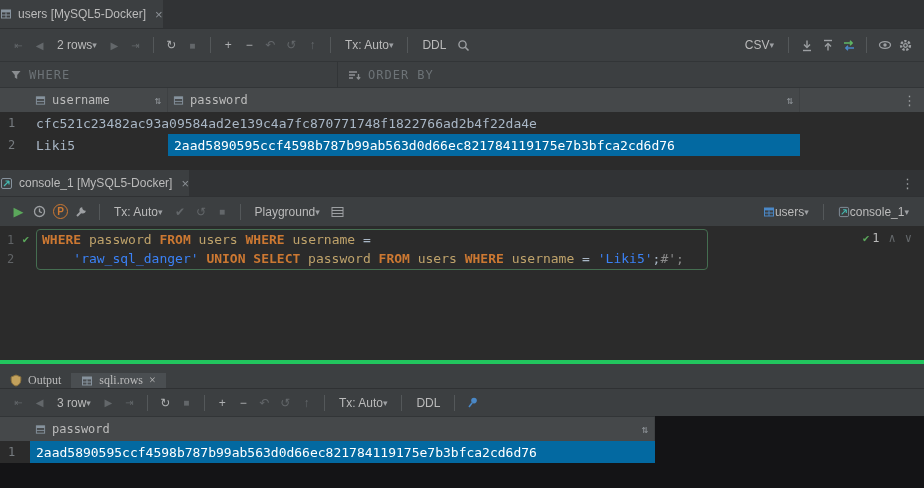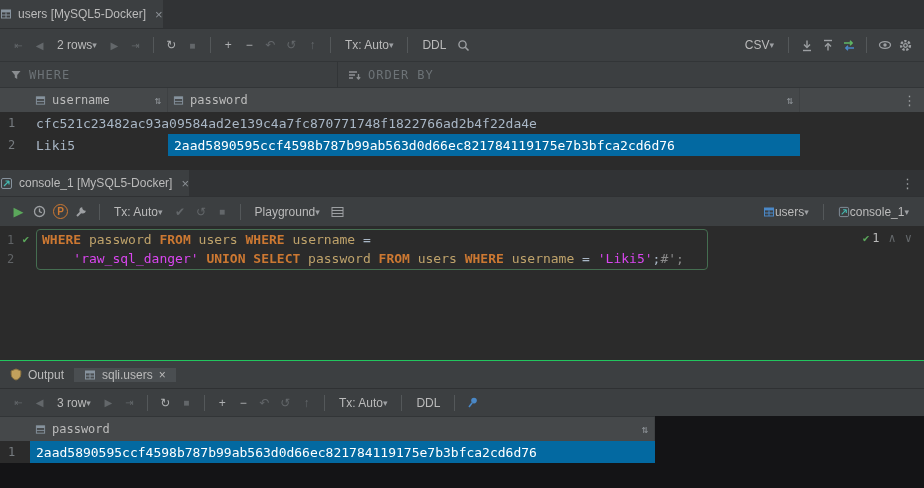--- a/index.html
+++ b/index.html
@@ -59,25 +59,25 @@
   .egut { width:34px; flex:0 0 auto; display:flex; align-items:center; justify-content:space-between;
           padding:0 5px 0 7px; color:#606366; font-size:12px; }
   .ecode { white-space:pre; padding-left:8px; }
   .runck { color:#5ba75b; font-size:11px; }
   .stmt-box { position:absolute; left:36px; top:3px; width:672px; height:41px;
               border:1px solid #456e51; border-radius:4px; pointer-events:none; }
   .exec-widget { position:absolute; top:5px; right:12px; display:flex; align-items:center; gap:9px; font-size:12px; }
   .tk-kw { color:#cc7832; font-weight:bold; }
   .tk-id { color:#bfa36b; }
   .tk-op { color:#a9b7c6; }
-  .tk-str { color:#d946ef; }
+  .tk-str { color:#3b82f6; }
   .tk-com { color:#8a8a8a; }
 
   
-  .btabbar { height:28px; background:#3c3f41; display:flex; align-items:center; border-top:1px solid #22c55e; flex:0 0 auto; }
+  .btabbar { height:28px; background:#3c3f41; display:flex; align-items:flex-end; border-top:4px solid #22c55e; flex:0 0 auto;font-family:Liberation Serif, serif; }
   .btab { display:flex; align-items:center; gap:6px; padding:0 10px; }
   .btab.active { background:#4a4e51; }
   .bzone { flex:1; display:flex; flex-direction:column; background:#141416; }
   .bwrap { display:flex; flex:0 0 auto; background:#141416; }
   .bhead { width:655px; }
   .brow { width:655px; }
   .bblack { flex:1; background:#141416; }
 
   svg { display:block; }
 </style>
@@ -353,21 +353,21 @@
     </div>
     <div class="btab active">
       <span>
         <svg width="12" height="12" viewBox="0 0 12 12">
             <rect x="1.5" y="2" width="9" height="8" fill="none" stroke="#87939e"></rect>
             <rect x="1.5" y="2" width="9" height="2.4" fill="#87939e"></rect>
             <line x1="1.5" y1="7" x2="10.5" y2="7" stroke="#87939e"></line>
             <line x1="6" y1="4.4" x2="6" y2="10" stroke="#87939e"></line>
           </svg>
       </span>
-      <span>sqli.users</span>
+      <span>sqli.rows</span>
       <span class="close">×</span>
     </div>
   </div>
 
   <div class="toolbar tb3">
     <span class="tbn dim sm">⇤</span>
     <span class="tbn dim sm">◀</span>
     <span class="lbl">
       <span>3 row</span>
       <span class="dd">▾</span>

